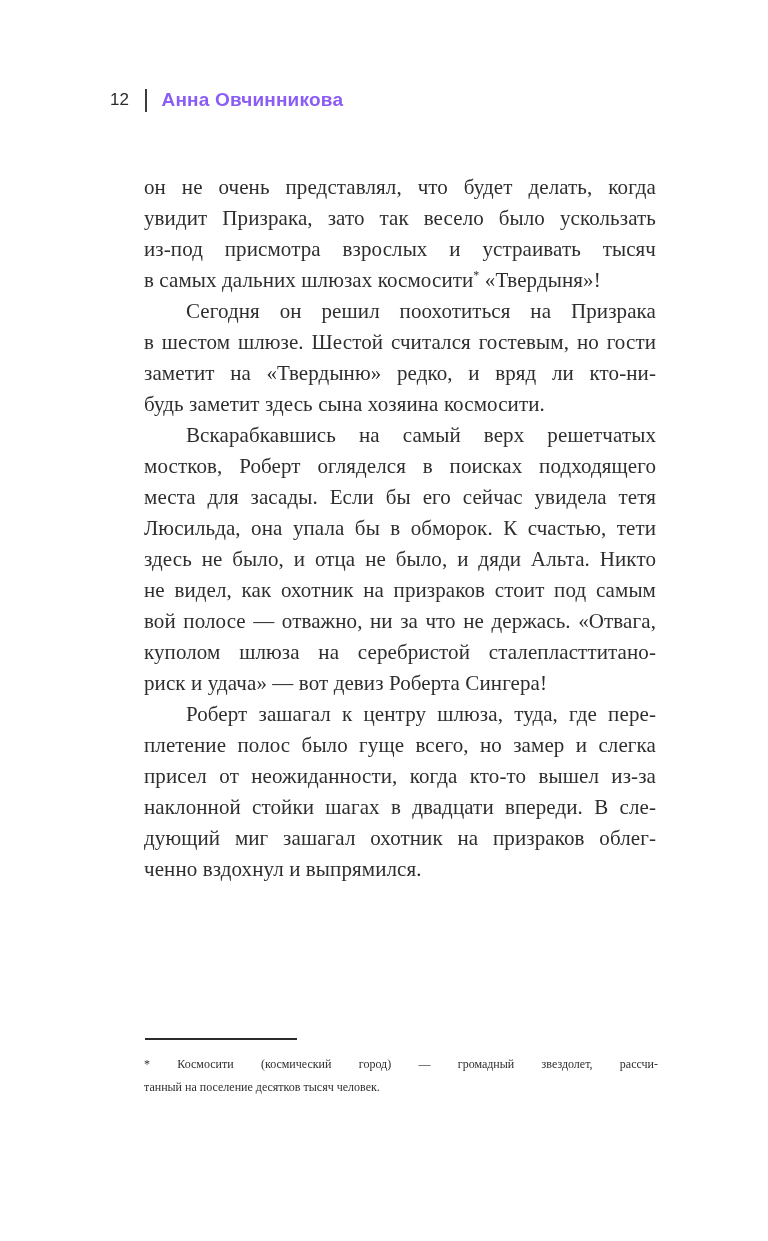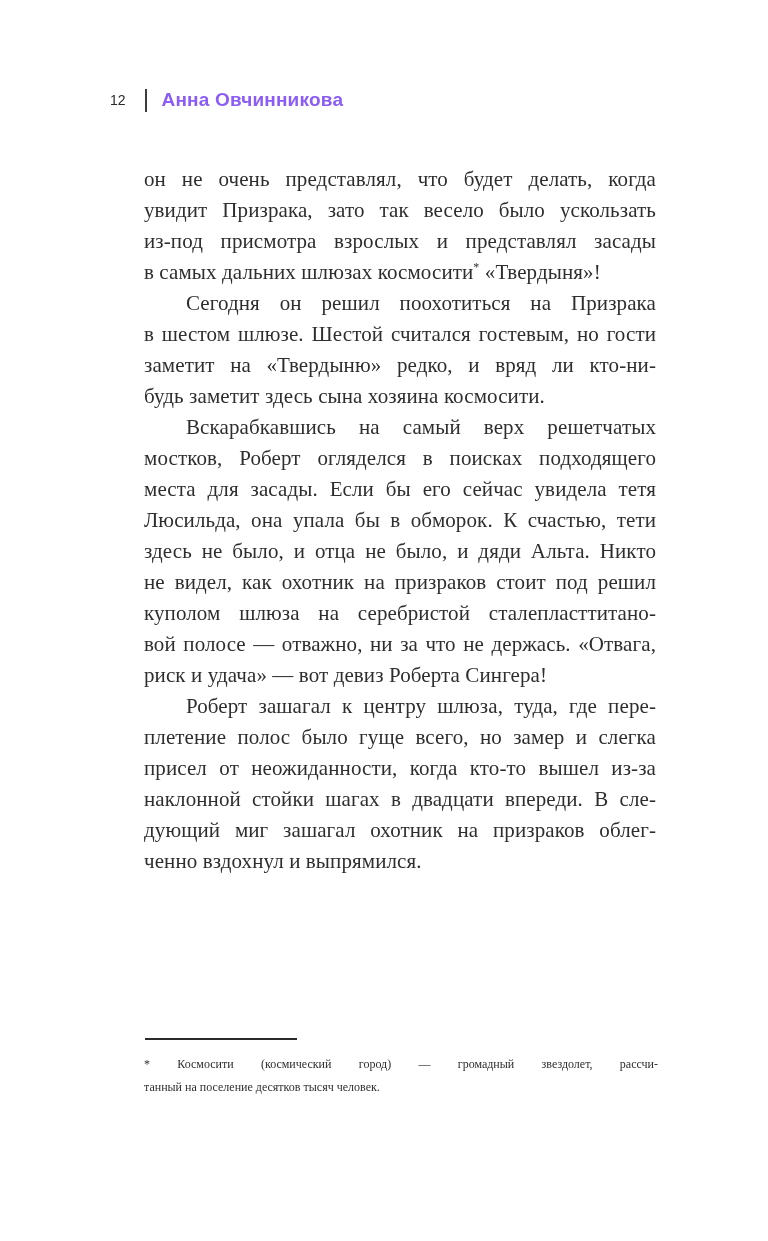--- a/index.html
+++ b/index.html
@@ -18,40 +18,40 @@
   .running-header {
     position: absolute;
     top: 86px;
     left: 110px;
     height: 28px;
     display: flex;
     align-items: center;
     font-family: "Liberation Sans", "DejaVu Sans", sans-serif;
   }
   .page-number {
-    font-size: 14px;
+    font-size: 17px;
     color: #2b2b2b;
     min-width: 24px;
   }
   .header-divider {
     width: 1.5px;
     height: 23px;
     background: #3c3c3c;
     margin: 0 15px 0 11px;
   }
   .author-name {
     font-size: 19px;
     font-weight: 700;
     letter-spacing: 0.2px;
     color: #8b5cf6;
   }
   
   .body-text {
     position: absolute;
-    top: 164px;
+    top: 172px;
     left: 144px;
     width: 512px;
     font-size: 21px;
     line-height: 31px;
     letter-spacing: 0.1px;
   }
   .paragraph { margin: 0; }
   .line {
     text-align: justify;
     text-align-last: justify;
@@ -94,38 +94,38 @@
   <header class="running-header">
     <span class="page-number">12</span>
     <span class="header-divider"></span>
     <span class="author-name">Анна Овчинникова</span>
   </header>
 
   <main class="body-text">
       <div class="paragraph">
         <div class="line">он не очень представлял, что будет делать, когда</div>
         <div class="line">увидит Призрака, зато так весело было ускользать</div>
-        <div class="line">из-под присмотра взрослых и представлял засады</div>
+        <div class="line">из-под присмотра взрослых и устраивать тысяч</div>
         <div class="line last">в самых дальних шлюзах космосити<sup>*</sup> «Твердыня»!</div>
       </div>
       <div class="paragraph">
         <div class="line indent">Сегодня он решил поохотиться на Призрака</div>
         <div class="line">в шестом шлюзе. Шестой считался гостевым, но гости</div>
         <div class="line">заметит на «Твердыню» редко, и вряд ли кто-ни-</div>
         <div class="line last">будь заметит здесь сына хозяина космосити.</div>
       </div>
       <div class="paragraph">
         <div class="line indent">Вскарабкавшись на самый верх решетчатых</div>
         <div class="line">мостков, Роберт огляделся в поисках подходящего</div>
         <div class="line">места для засады. Если бы его сейчас увидела тетя</div>
         <div class="line">Люсильда, она упала бы в обморок. К счастью, тети</div>
         <div class="line">здесь не было, и отца не было, и дяди Альта. Никто</div>
-        <div class="line">не видел, как охотник на призраков стоит под решил</div>
+        <div class="line">не видел, как охотник на призраков стоит под самым</div>
+        <div class="line">вой полосе — отважно, ни за что не держась. «Отвага,</div>
         <div class="line">куполом шлюза на серебристой сталепласттитано-</div>
-        <div class="line">вой полосе — отважно, ни за что не держась. «Отвага,</div>
         <div class="line last">риск и удача» — вот девиз Роберта Сингера!</div>
       </div>
       <div class="paragraph">
         <div class="line indent">Роберт зашагал к центру шлюза, туда, где пере-</div>
         <div class="line">плетение полос было гуще всего, но замер и слегка</div>
         <div class="line">присел от неожиданности, когда кто-то вышел из-за</div>
         <div class="line">наклонной стойки шагах в двадцати впереди. В сле-</div>
         <div class="line">дующий миг зашагал охотник на призраков облег-</div>
         <div class="line last">ченно вздохнул и выпрямился.</div>
       </div>

